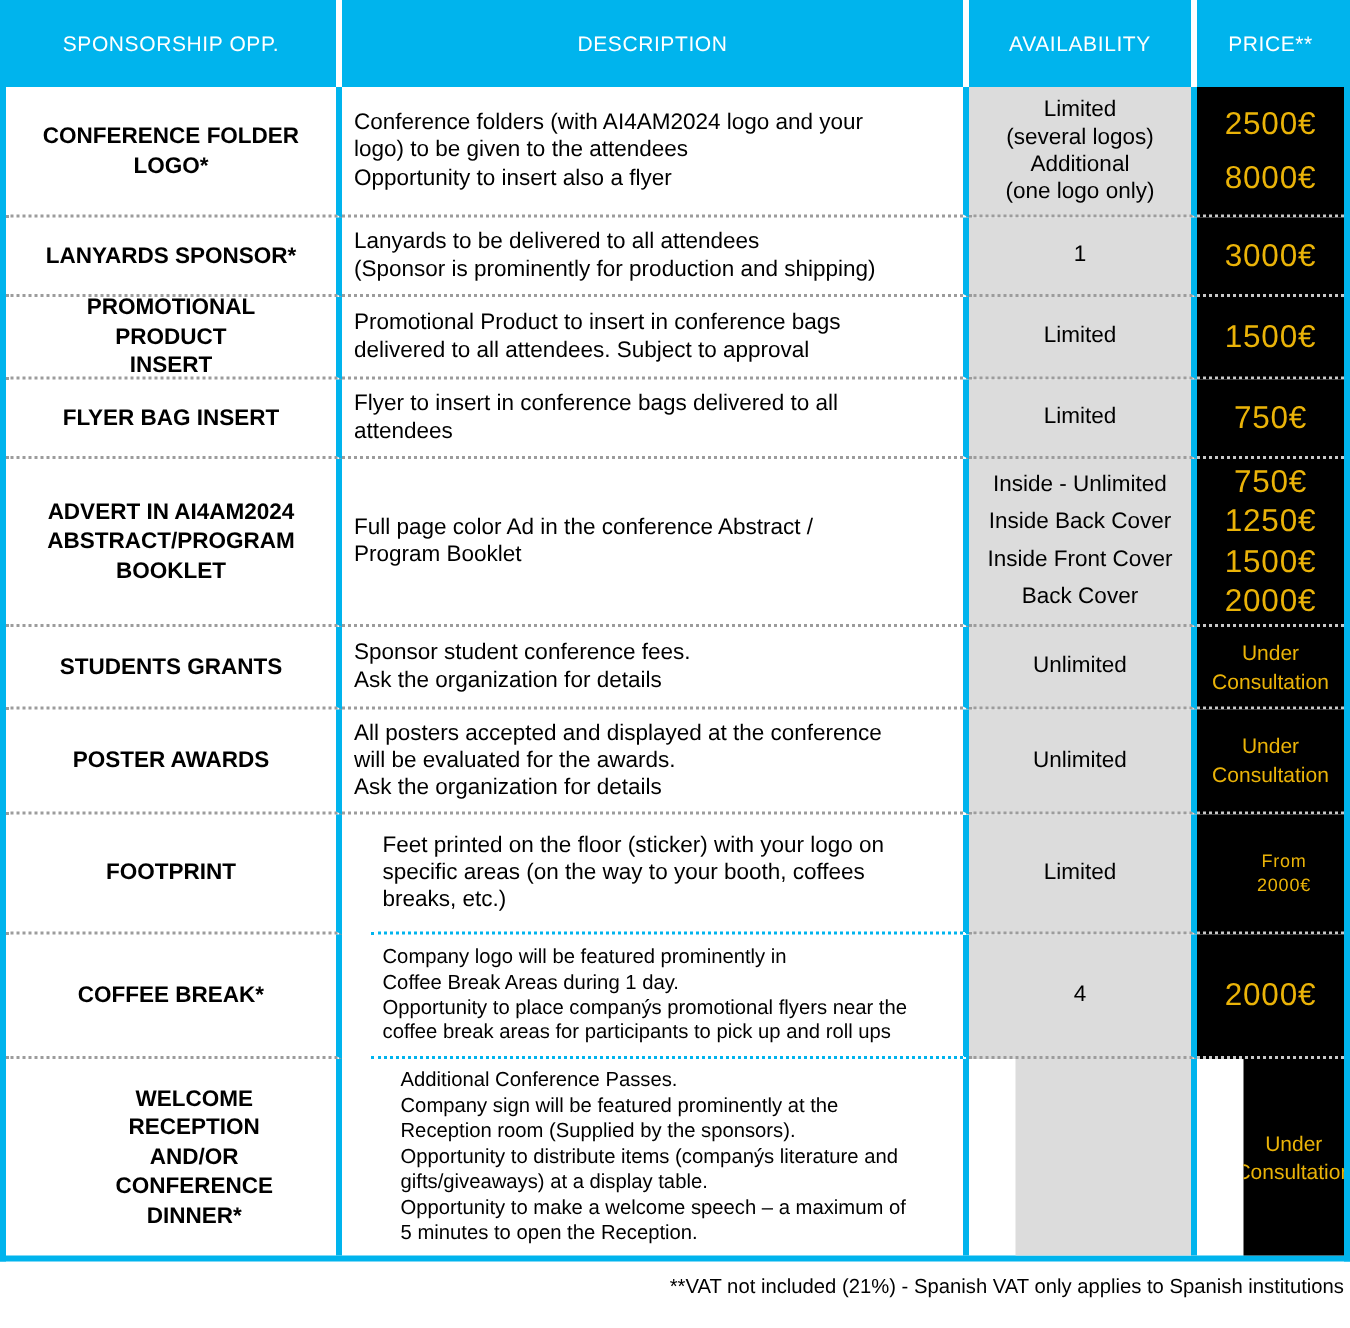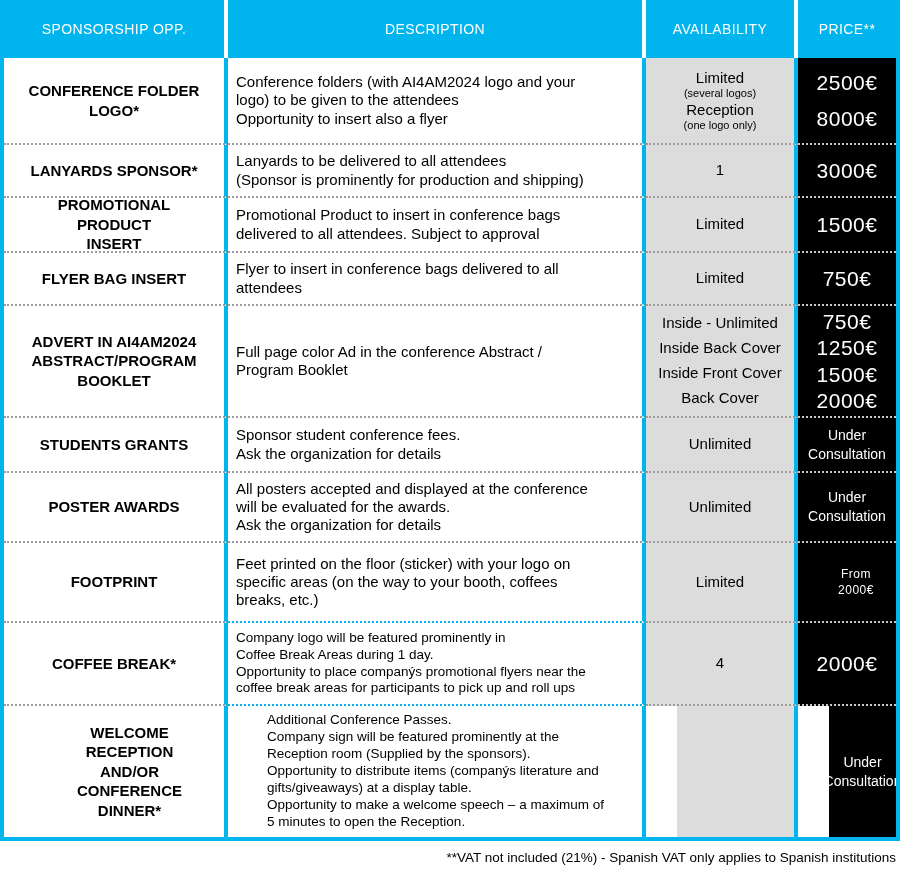--- a/index.html
+++ b/index.html
@@ -51,33 +51,33 @@
   }
   .c-desc.desc-sm{font-size:13.5px;line-height:1.25;}
   .c-avail{
     background:var(--avail-bg);
     font-size:15px;line-height:1.35;
     border-right:4px solid var(--cyan);
     border-bottom:2px dotted var(--sep-gray);
     padding:2px 4px;
   }
   .c-price{
-    background:#000;color:#ffffff;
+    background:#000;color:#eab308;
     font-size:21px;letter-spacing:.5px;
     border-bottom:2px dotted var(--sep-light);
     padding:2px 2px;
   }
   .stack{flex-direction:column;justify-content:space-evenly;}
   .stack-tight{flex-direction:column;justify-content:center;}
   .avail-line{font-size:15px;line-height:1.25;}
-  .avail-line-small{font-size:11px;line-height:1.2;}
+  .avail-line-small{font-size:15px;line-height:1.2;}
   .price-line{line-height:1.2;}
   .price-sm{font-size:14px;line-height:1.35;letter-spacing:0;}
   .price-from{font-size:12px;line-height:1.35;padding-left:20px;}
-  .sep-cyan{border-bottom:2px dotted var(--cyan);}
+  .sep-cyan{border-bottom:2px dotted var(--cyan);margin-left:19px;}
   .nb{border-bottom:none;margin-left:31px;}
   
   .footnotes{
     width:900px;padding:7px 4px 0 0;
     text-align:right;font-size:13.5px;line-height:1.55;
   }
 </style>
 </head>
 <body>
 
@@ -92,21 +92,21 @@
 
   <div class="row">
     <div class="cell c-opp">CONFERENCE FOLDER
 LOGO*</div>
     <div class="cell c-desc">Conference folders (with AI4AM2024 logo and your
 logo) to be given to the attendees
 Opportunity to insert also a flyer</div>
     <div class="cell c-avail stack-tight">
       <span class="avail-line">Limited</span>
       <span class="avail-line-small">(several logos)</span>
-      <span class="avail-line">Reception</span>
+      <span class="avail-line">Additional</span>
       <span class="avail-line-small">(one logo only)</span>
     </div>
     <div class="cell c-price stack">
       <span class="price-line">2500€</span>
       <span class="price-line">8000€</span>
     </div>
   </div>
 
   <div class="row">
     <div class="cell c-opp">LANYARDS SPONSOR*</div>

